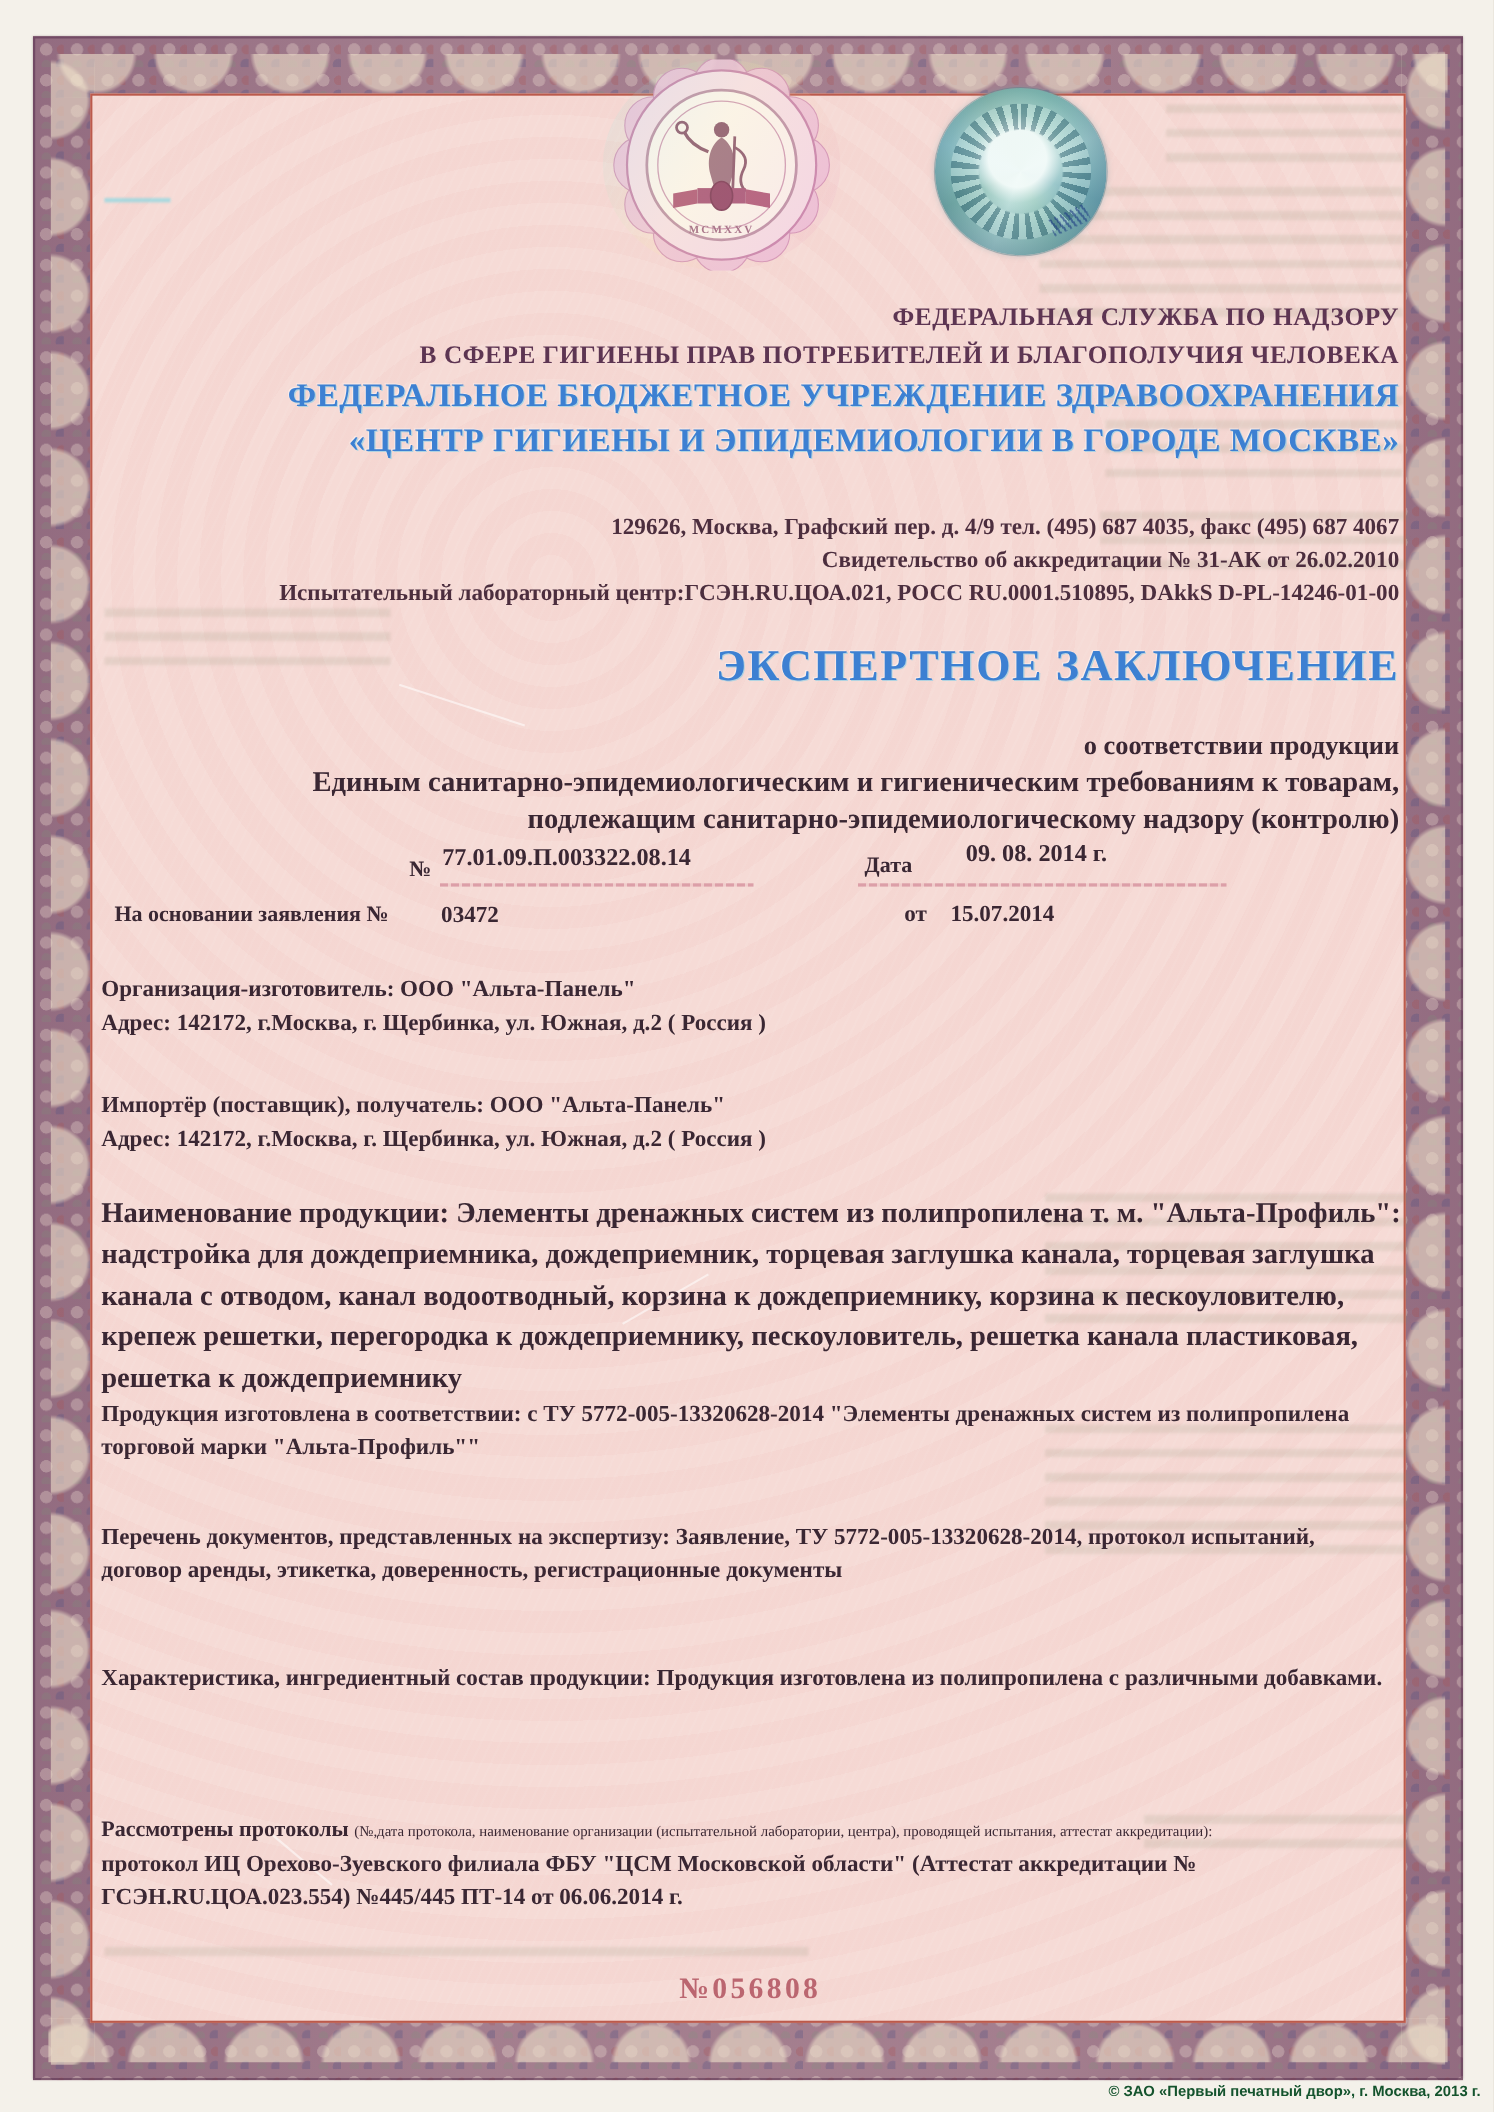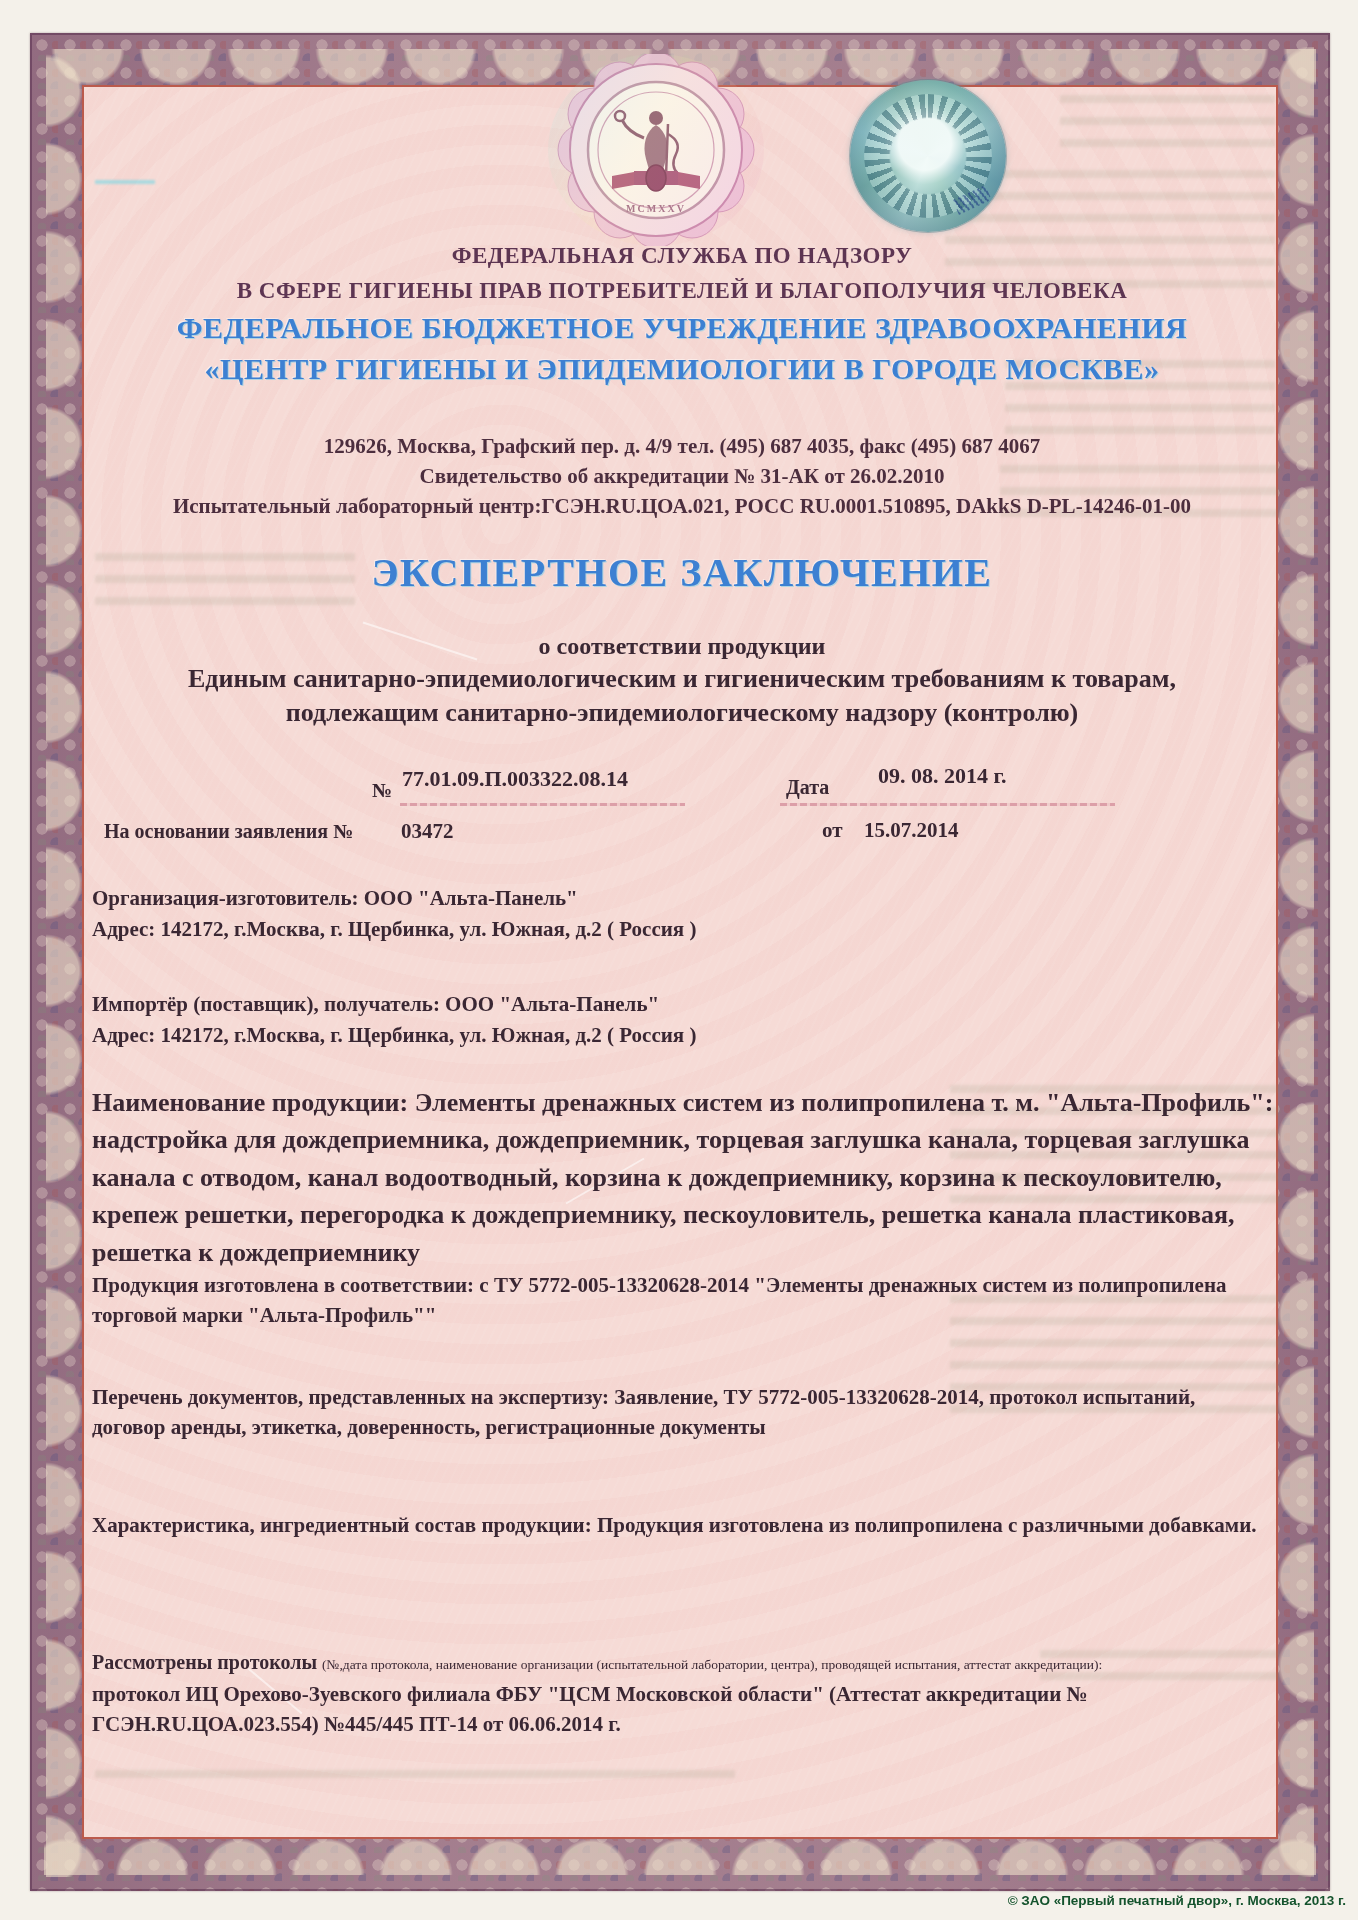--- a/index.html
+++ b/index.html
@@ -37,21 +37,21 @@
   
   .sheet {
     position:absolute; inset:52px; background:#f6d9d4;
     border:2px solid #bb5a4c;
     background-image:
       repeating-radial-gradient(circle at 35% 25%, rgba(255,255,255,.05) 0 20px, rgba(225,170,170,.05) 20px 40px),
       repeating-linear-gradient(115deg, rgba(255,255,255,.05) 0 2px, transparent 2px 8px);
   }
   
   .t { position:absolute; z-index:4; color:#3a2733; font-weight:bold; }
-  .center { left:92px; width:1180px; text-align:center; }
+  .center { left:92px; width:1180px; text-align:right;margin-top:32px; }
   #hdr1 { top:243px; font-size:23px; color:#5d3552; letter-spacing:.5px; }
   #hdr2 { top:278px; font-size:23px; color:#5d3552; letter-spacing:.5px; }
   .blue3d { color:#3d80d2; text-shadow:1px 1px 0 rgba(120,205,235,.55), -1px -1px 0 rgba(255,255,255,.45); }
   #org1 { top:311px; font-size:30px; letter-spacing:.5px; }
   #org2 { top:352px; font-size:30px; letter-spacing:.5px; }
   #addr { top:434px; font-size:21px; color:#4c2e3e; }
   #accr { top:464px; font-size:21px; color:#4c2e3e; }
   #lab  { top:494px; font-size:21px; color:#4c2e3e; }
   #title-main { top:549px; font-size:40px; letter-spacing:1.5px; }
   #sub1 { top:633px; font-size:24px; }
@@ -224,15 +224,16 @@
   <div class="para" id="p-product">Наименование продукции: Элементы дренажных систем из полипропилена т. м. "Альта-Профиль": надстройка для дождеприемника, дождеприемник, торцевая заглушка канала, торцевая заглушка канала с отводом, канал водоотводный, корзина к дождеприемнику, корзина к пескоуловителю, крепеж решетки, перегородка к дождеприемнику, пескоуловитель, решетка канала пластиковая, решетка к дождеприемнику</div>
   <div class="para" id="p-production">Продукция изготовлена в соответствии: с ТУ 5772-005-13320628-2014 "Элементы дренажных систем из полипропилена торговой марки "Альта-Профиль""</div>
   <div class="para" id="p-docs">Перечень документов, представленных на экспертизу: Заявление, ТУ 5772-005-13320628-2014, протокол испытаний, договор аренды, этикетка, доверенность, регистрационные документы</div>
   <div class="para" id="p-char">Характеристика, ингредиентный состав продукции: Продукция изготовлена из полипропилена с различными добавками.</div>
 
   <div class="para" id="protocols-line">
     <span class="lbl">Рассмотрены протоколы </span><span class="small">(№,дата протокола, наименование организации (испытательной лаборатории, центра), проводящей испытания, аттестат аккредитации):</span>
   </div>
   <div class="para" id="p-protocols-body">протокол ИЦ Орехово-Зуевского филиала ФБУ "ЦСМ Московской области" (Аттестат аккредитации № ГСЭН.RU.ЦОА.023.554) №445/445 ПТ-14 от 06.06.2014 г.</div>
 
+  <div class="t" id="serial">№056808</div>
   <div id="footer">© ЗАО «Первый печатный двор», г. Москва, 2013 г.</div>
 
 </div>
 
 </body></html>

